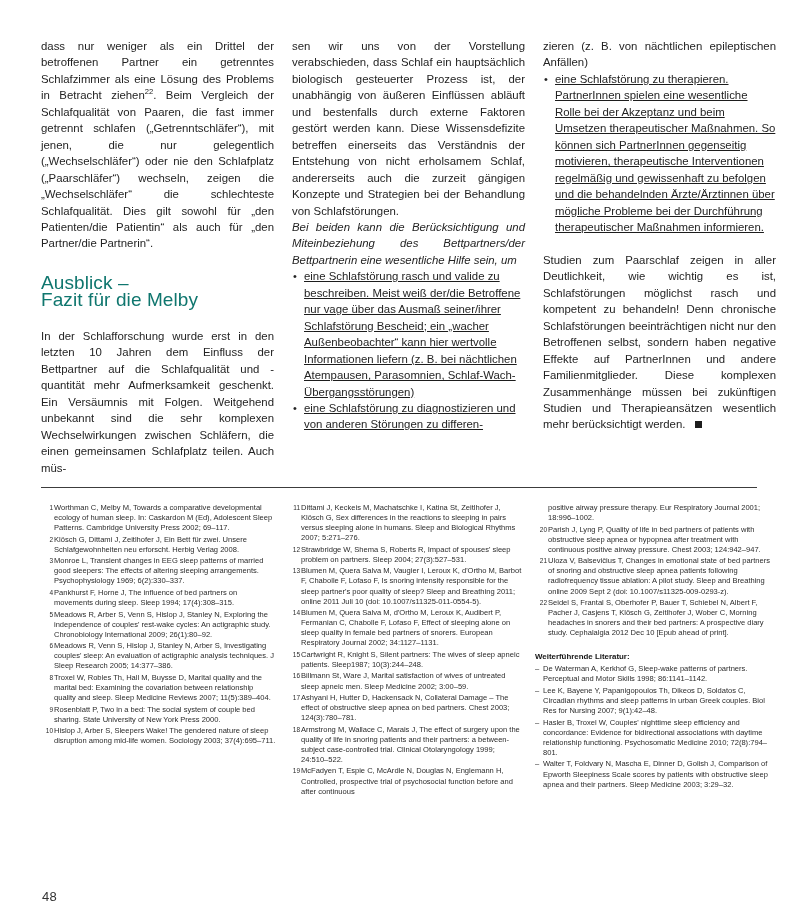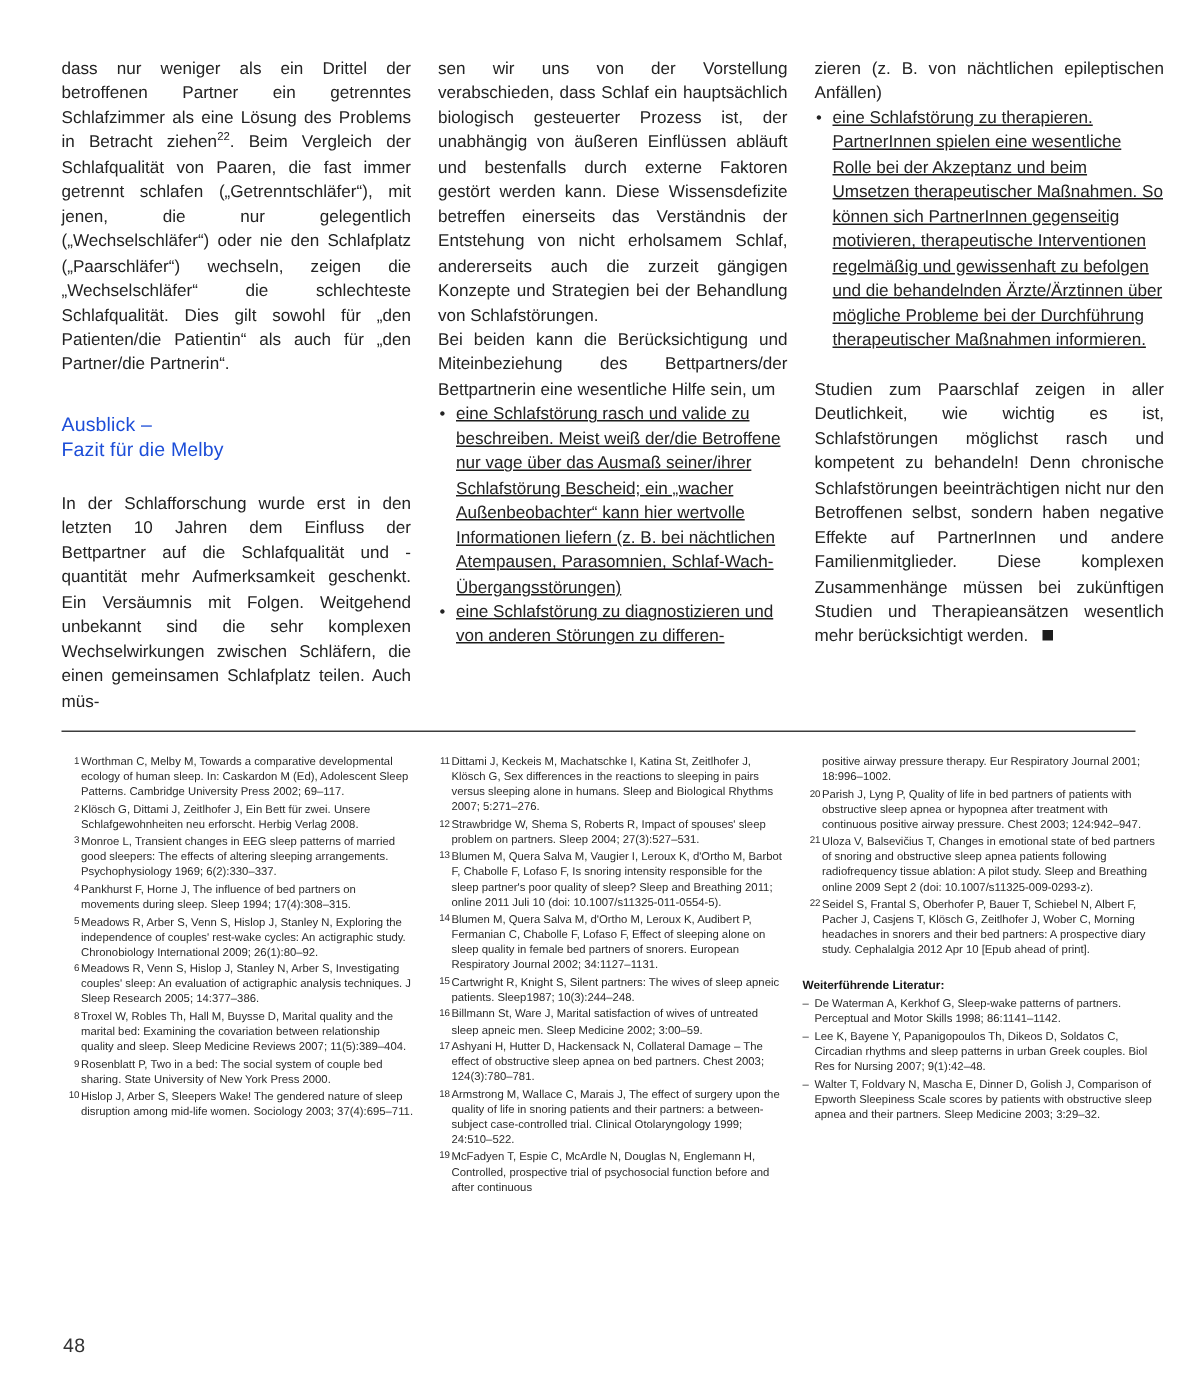--- a/index.html
+++ b/index.html
@@ -41,28 +41,28 @@
   .body-col p,
   .body-col li {
     margin: 0;
     font-size: 11.4px;
     line-height: 16.45px;
     text-align: justify;
     text-justify: inter-word;
     color: #232323;
     hyphens: manual;
   }
-  .body-col p + p { margin-top: 0; }
+  .body-col p + p { margin-top: 0; font-style: italic; }
 
   .sec-head {
     margin: 0;
-    font-size: 13px;
+    font-size: 19px;
     line-height: 17.5px;
     font-weight: normal;
-    color: #1d4ed8;
+    color: #0f766e;
     letter-spacing: .1px;
   }
   .sec-head .line2 { display: block; }
   .head-gap-before { height: 22px; }
   .head-gap-after  { height: 19px; }
 
   ul.bullets {
     margin: 0;
     padding: 0 0 0 12px;
     list-style: none;
@@ -240,26 +240,27 @@
       <div class="ref-item"><span class="ref-num wide">16</span><span>Billmann St, Ware J, Marital satisfaction of wives of untreated sleep apneic men. Sleep Medicine 2002; 3:00–59.</span></div>
       <div class="ref-item"><span class="ref-num wide">17</span><span>Ashyani H, Hutter D, Hackensack N, Collateral Damage – The effect of obstructive sleep apnea on bed partners. Chest 2003; 124(3):780–781.</span></div>
       <div class="ref-item"><span class="ref-num wide">18</span><span>Armstrong M, Wallace C, Marais J, The effect of surgery upon the quality of life in snoring patients and their partners: a between-subject case-controlled trial. Clinical Otolaryngology 1999; 24:510–522.</span></div>
       <div class="ref-item"><span class="ref-num wide">19</span><span>McFadyen T, Espie C, McArdle N, Douglas N, Englemann H, Controlled, prospective trial of psychosocial function before and after continuous</span></div>
     </div>
 
     <div class="ref-col">
       <div class="ref-item"><span>positive airway pressure therapy. Eur Respiratory Journal 2001; 18:996–1002.</span></div>
       <div class="ref-item"><span class="ref-num wide">20</span><span>Parish J, Lyng P, Quality of life in bed partners of patients with obstructive sleep apnea or hypopnea after treatment with continuous positive airway pressure. Chest 2003; 124:942–947.</span></div>
       <div class="ref-item"><span class="ref-num wide">21</span><span>Uloza V, Balsevičius T, Changes in emotional state of bed partners of snoring and obstructive sleep apnea patients following radiofrequency tissue ablation: A pilot study. Sleep and Breathing online 2009 Sept 2 (doi: 10.1007/s11325-009-0293-z).</span></div>
-      <div class="ref-item"><span class="ref-num wide">22</span><span>Seidel S, Frantal S, Oberhofer P, Bauer T, Schiebel N, Albert F, Pacher J, Casjens T, Klösch G, Zeitlhofer J, Wober C, Morning headaches in snorers and their bed partners: A prospective diary study. Cephalalgia 2012 Apr 10 [Epub ahead of print].</span></div>
+      <div class="ref-item"><span class="ref-num wide">22</span><span>Seidel S, Frantal S, Oberhofer P, Bauer T, Schiebel N, Albert F, Pacher J, Casjens T, Klösch G, Zeitlhofer J, Wober C, Morning headaches in snorers and their bed partners: A prospective diary study. Cephalalgia 2012 Dec 10 [Epub ahead of print].</span></div>
 
       <div class="further-head">Weiterführende Literatur:</div>
 
       <div class="ref-dash">De Waterman A, Kerkhof G, Sleep-wake patterns of partners. Perceptual and Motor Skills 1998; 86:1141–1142.</div>
       <div class="ref-dash">Lee K, Bayene Y, Papanigopoulos Th, Dikeos D, Soldatos C, Circadian rhythms and sleep patterns in urban Greek couples. Biol Res for Nursing 2007; 9(1):42–48.</div>
+      <div class="ref-dash">Hasler B, Troxel W, Couples' nighttime sleep efficiency and concordance: Evidence for bidirectional associations with daytime relationship functioning. Psychosomatic Medicine 2010; 72(8):794–801.</div>
       <div class="ref-dash">Walter T, Foldvary N, Mascha E, Dinner D, Golish J, Comparison of Epworth Sleepiness Scale scores by patients with obstructive sleep apnea and their partners. Sleep Medicine 2003; 3:29–32.</div>
     </div>
 
   </div>
 
   <div class="folio">48</div>
 
 </div>
 
 </body></html>

